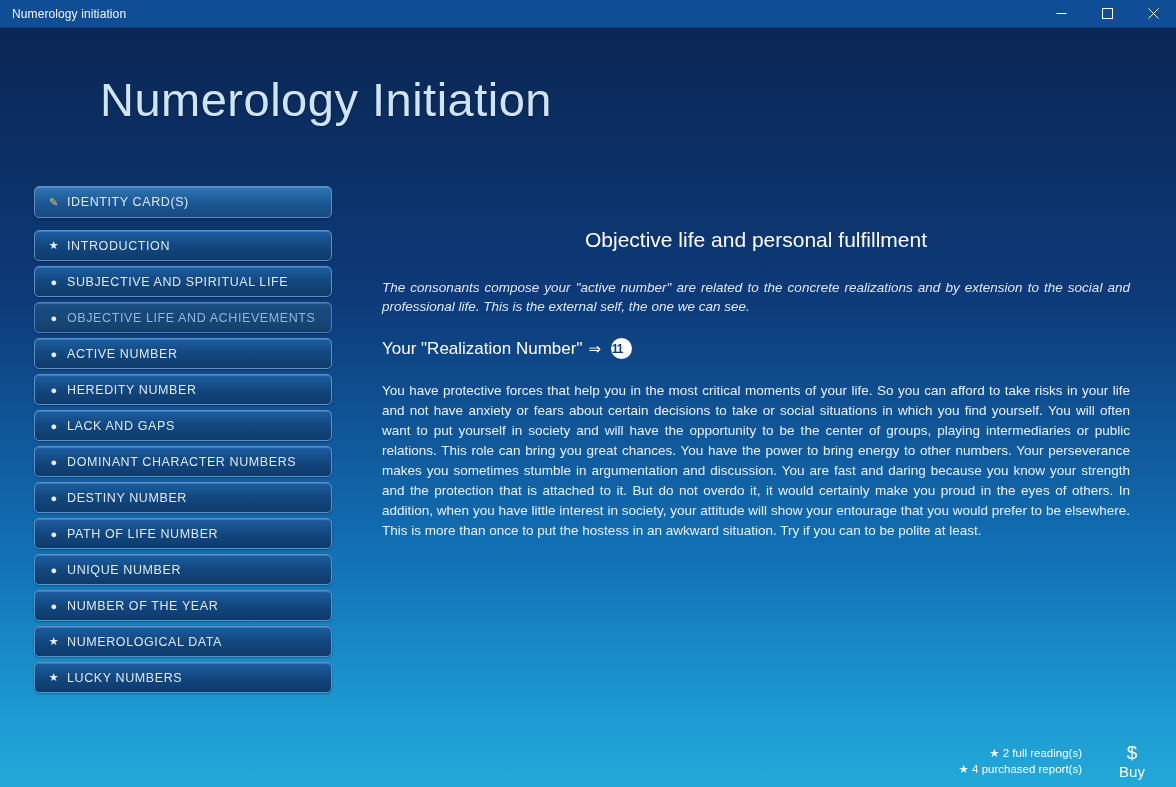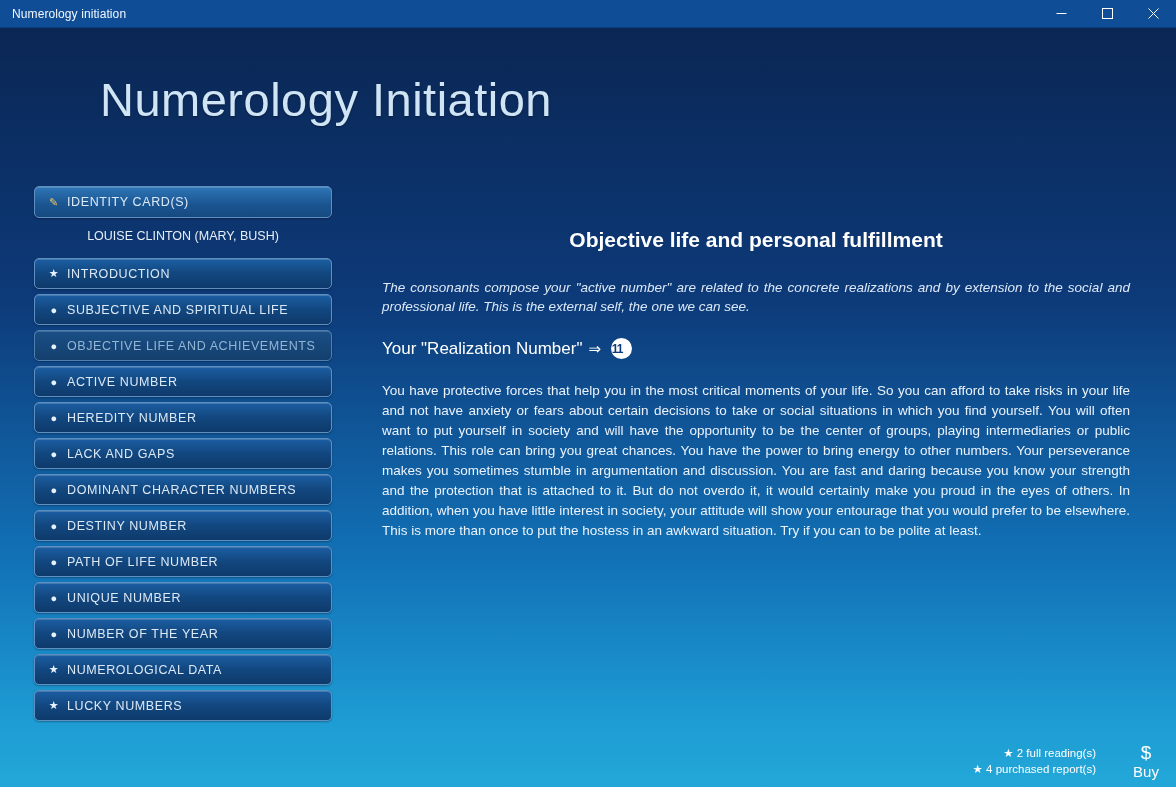--- a/index.html
+++ b/index.html
@@ -122,21 +122,21 @@
   .panel {
     position: absolute;
     left: 382px;
     top: 200px;
     width: 748px;
   }
   .panel-title {
     text-align: center;
     font-size: 21px;
     color: #ffffff;
-    font-weight: 700;
+    font-weight: 400;
     margin-bottom: 26px;
   }
   .intro {
     font-size: 13.5px;
     font-style: italic;
     color: #dce9f7;
     line-height: 19px;
     margin-bottom: 22px;
     text-align: justify;
   }
@@ -172,21 +172,21 @@
   
   .footer {
     position: absolute;
     left: 0;
     right: 0;
     bottom: 0;
     height: 52px;
     display: flex;
     align-items: center;
     justify-content: flex-end;
-    padding-right: 6px;
+    padding-right: 20px;
     color: #ffffff;
   }
   .footer-stats {
     font-size: 11.5px;
     line-height: 16px;
     text-align: right;
     margin-right: 26px;
     color: #ffffff;
   }
   .footer-stats div { white-space: nowrap; }
@@ -238,21 +238,20 @@
     <div class="app-title">Numerology Initiation</div>
 
     <div class="sidebar">
 
       <div class="nav-btn wide header-card pencil">
         <span class="bullet">✎</span>
         <span>IDENTITY CARD(S)</span>
       </div>
 
       <div class="identity">
-        <div>LOUISE CLINTON (MARY, BUSH)</div>
       </div>
 
       <div class="nav-btn wide">
         <span class="bullet">★</span>
         <span>INTRODUCTION</span>
       </div>
       <div class="nav-btn wide">
         <span class="bullet">●</span>
         <span>SUBJECTIVE AND SPIRITUAL LIFE</span>
       </div>

